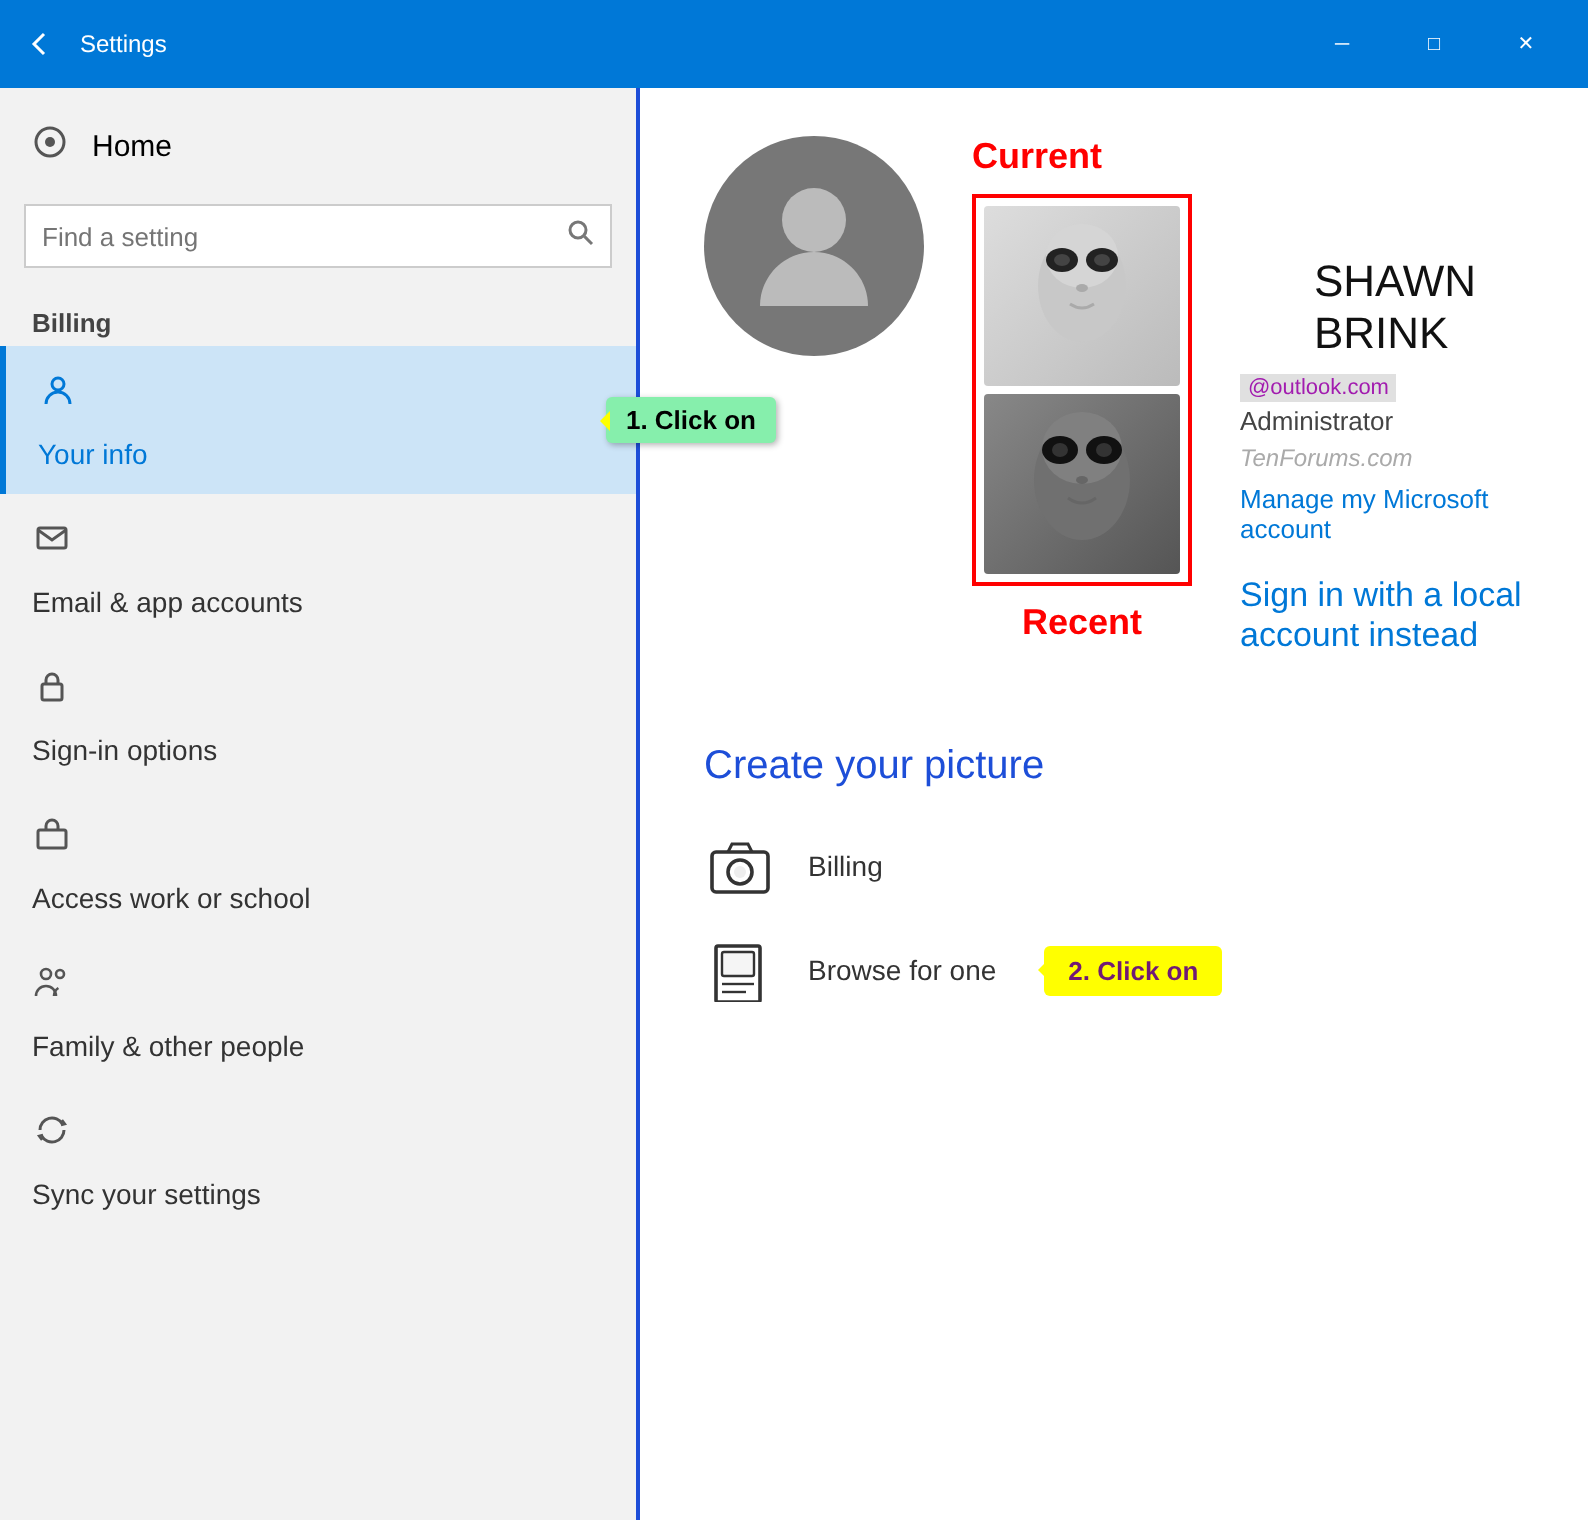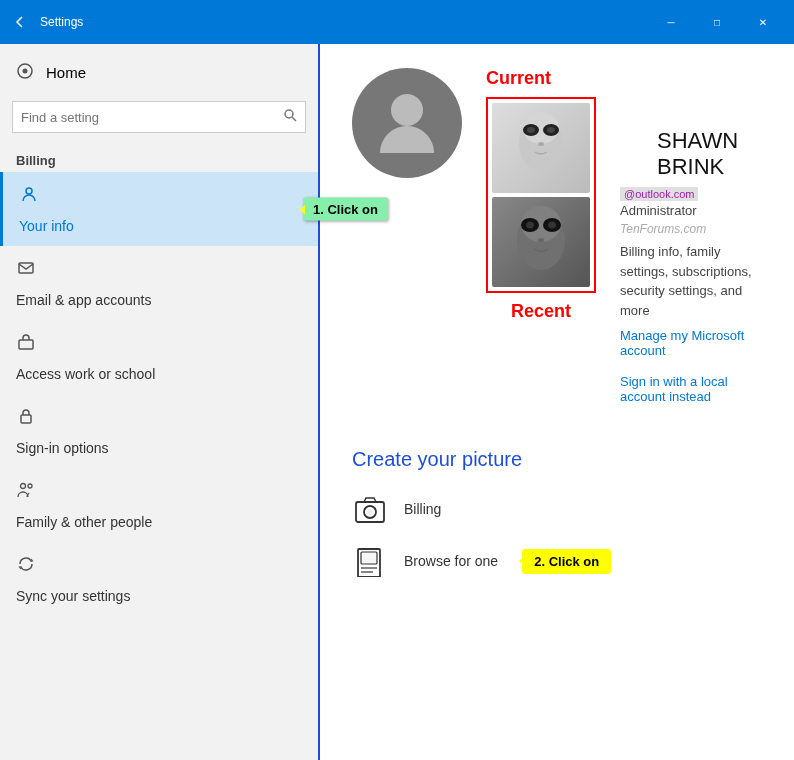--- a/index.html
+++ b/index.html
@@ -233,21 +233,21 @@
     }
     .link-manage {
       font-size: 13px;
       color: #0078d7;
       cursor: pointer;
       text-decoration: none;
       display: block;
       margin-bottom: 16px;
     }
     .link-signin {
-      font-size: 13px;
+      font-size: 17px;
       color: #0078d7;
       cursor: pointer;
       text-decoration: none;
       display: block;
       margin-bottom: 24px;
     }
 
     .section-title {
       font-size: 20px;
       font-weight: 400;
@@ -271,21 +271,21 @@
     }
 
     
     .camera-svg, .browse-svg {
       width: 32px; height: 32px;
     }
 
     
     .browse-callout {
       background: #ffff00;
-      color: #000000;
+      color: #701a75;
       font-weight: 700;
       font-size: 13px;
       padding: 5px 12px;
       border-radius: 3px;
       margin-left: 8px;
       position: relative;
       white-space: nowrap;
     }
     .browse-callout::before {
       content: '';
@@ -356,35 +356,35 @@
           <rect x="2" y="4" width="14" height="10" rx="1" stroke="#555" stroke-width="1.5"></rect>
           <path d="M2 5l7 5 7-5" stroke="#555" stroke-width="1.5" fill="none"></path>
         </svg>
       </span>
       <span>Email &amp; app accounts</span>
     </div>
 
     <div class="sidebar-item">
       <span class="icon">
         <svg width="18" height="18" viewBox="0 0 18 18" fill="none">
+          <rect x="4" y="8" width="10" height="8" rx="1" stroke="#555" stroke-width="1.5"></rect>
+          <path d="M6 8V6a3 3 0 016 0v2" stroke="#555" stroke-width="1.5" fill="none"></path>
+        </svg>
+      </span>
+      <span>Sign-in options</span>
+    </div>
+
+    <div class="sidebar-item">
+      <span class="icon">
+        <svg width="18" height="18" viewBox="0 0 18 18" fill="none">
           <rect x="2" y="7" width="14" height="9" rx="1" stroke="#555" stroke-width="1.5"></rect>
           <path d="M6 7V5a3 3 0 016 0v2" stroke="#555" stroke-width="1.5" fill="none"></path>
         </svg>
       </span>
       <span>Access work or school</span>
-    </div>
-
-    <div class="sidebar-item">
-      <span class="icon">
-        <svg width="18" height="18" viewBox="0 0 18 18" fill="none">
-          <rect x="4" y="8" width="10" height="8" rx="1" stroke="#555" stroke-width="1.5"></rect>
-          <path d="M6 8V6a3 3 0 016 0v2" stroke="#555" stroke-width="1.5" fill="none"></path>
-        </svg>
-      </span>
-      <span>Sign-in options</span>
     </div>
 
     <div class="sidebar-item">
       <span class="icon">
         <svg width="20" height="18" viewBox="0 0 20 18" fill="none">
           <circle cx="7" cy="5" r="2.5" stroke="#555" stroke-width="1.3"></circle>
           <path d="M2 16c0-2.8 2.2-5 5-5s5 2.2 5 5" stroke="#555" stroke-width="1.3" fill="none"></path>
           <circle cx="14" cy="5" r="2" stroke="#555" stroke-width="1.3"></circle>
           <path d="M11 16c0-1.7.9-3.2 2.2-4" stroke="#555" stroke-width="1.3" fill="none"></path>
         </svg>
@@ -447,21 +447,20 @@
           </div>
         </div>
         <div class="pictures-label-recent">Recent</div>
       </div>
 
       <div class="profile-info">
         <div class="profile-name">SHAWN BRINK</div>
         <div class="profile-email">@outlook.com</div>
         <div class="profile-role">Administrator</div>
         <div class="watermark">TenForums.com</div>
-        <div class="profile-desc">Billing info, family settings, subscriptions, security settings, and more</div>
         <a class="link-manage">Manage my Microsoft account</a>
         <a class="link-signin">Sign in with a local account instead</a>
       </div>
     </div>
 
     <div>
       <div class="section-title">Create your picture</div>
 
       <div class="picture-option">
         <div class="picture-option-icon">

